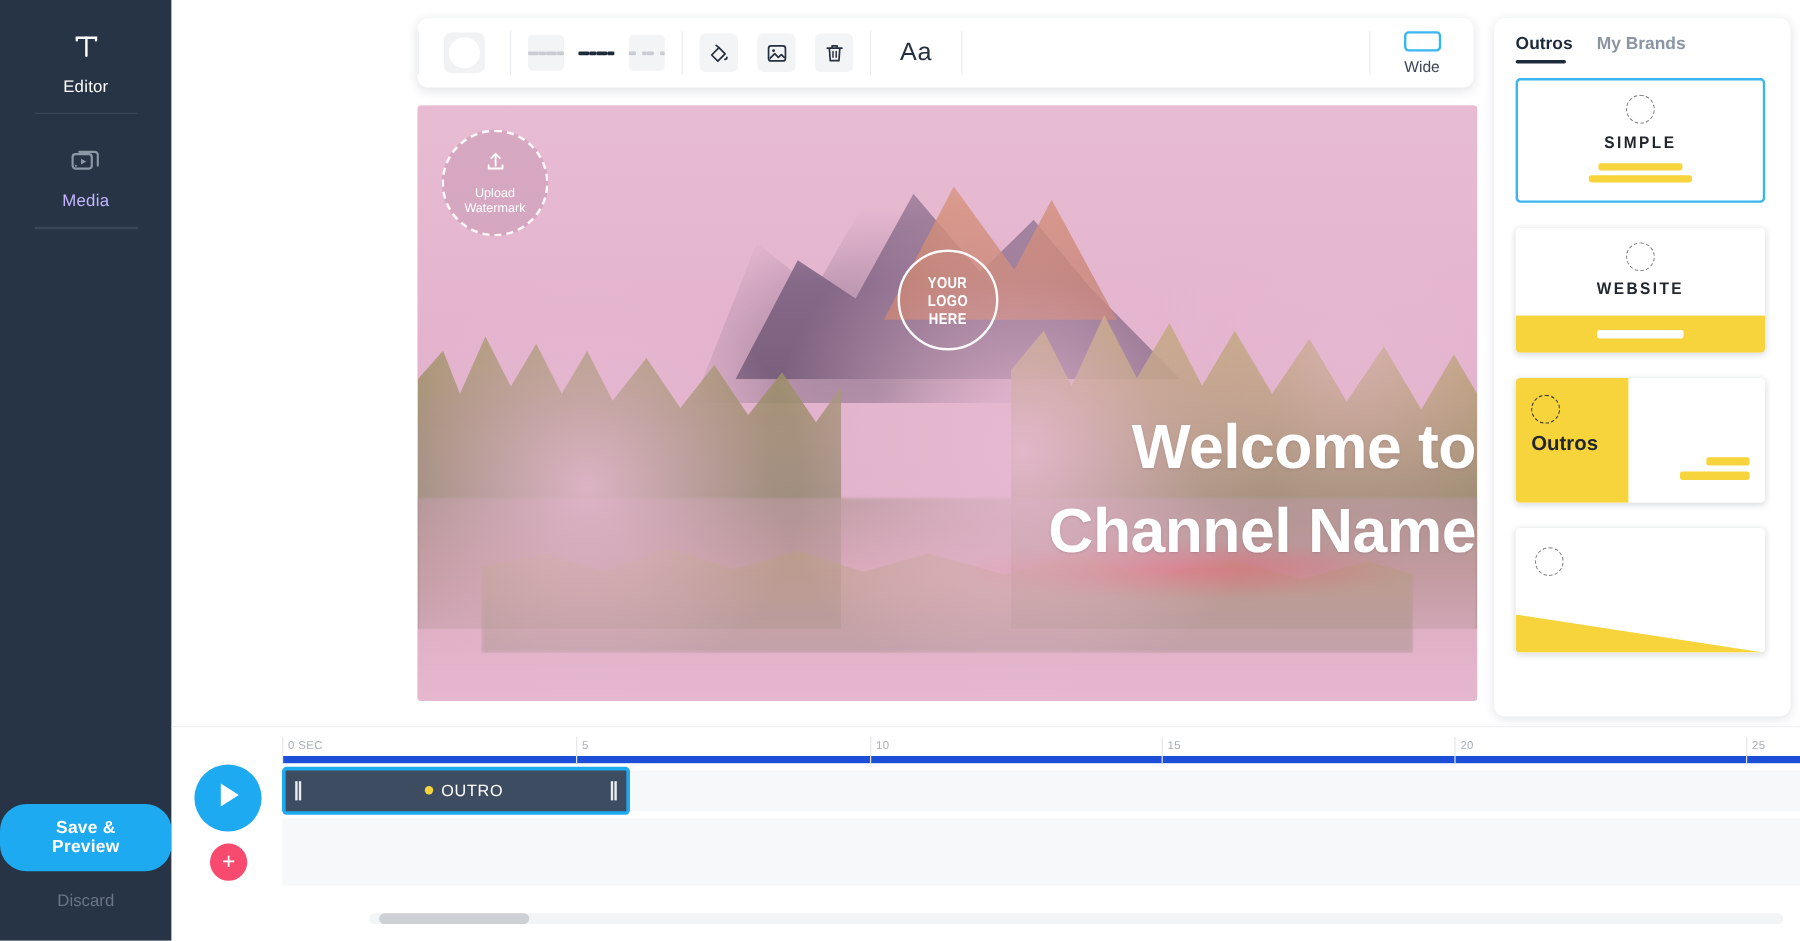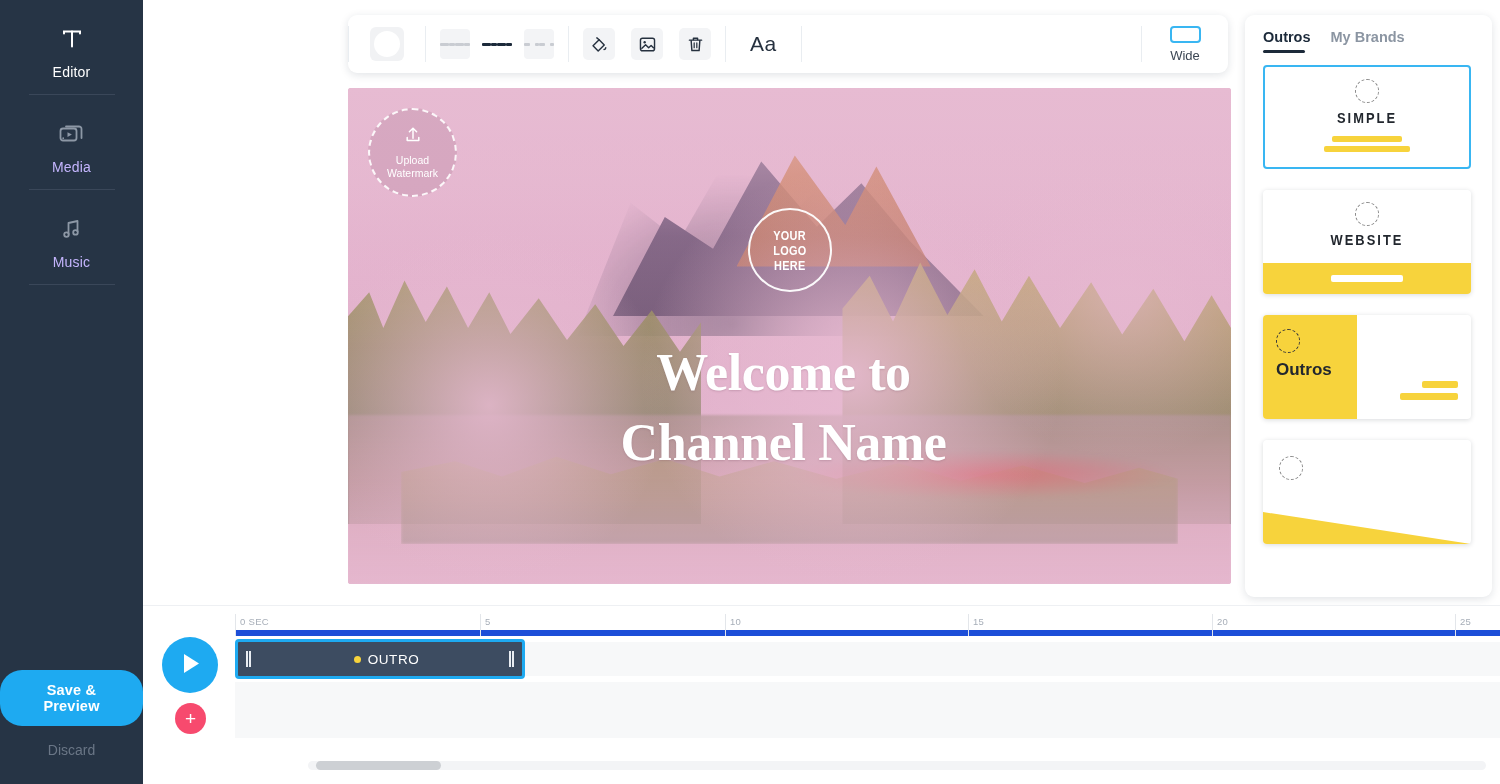--- a/index.html
+++ b/index.html
@@ -165,22 +165,22 @@
     border-radius:50%; display:flex; flex-direction:column;
     align-items:center; justify-content:center; cursor:pointer;
   }
   #logo-circle span{
     color:#fff; font-size:13px; font-weight:bold; line-height:15px;
     letter-spacing:.4px; font-family:"Liberation Sans Narrow","Liberation Sans",sans-serif;
     transform:scaleX(.84);
   }
 
   #headline{
-    position:absolute; left:0; right:12px; top:250px; text-align:center;
-    color:#fff; cursor:pointer;font-family:Liberation Serif, serif;
+    position:absolute; left:0; right:1px; top:250px; text-align:right;
+    color:#fff; cursor:pointer;
   }
   #headline div{
     font-size:52px; font-weight:bold; line-height:70px; letter-spacing:-.4px;
     text-shadow:0 1px 2px rgba(120,80,100,.25);
   }
 
   
   #right-panel{
     position:absolute; right:8px; top:15px; width:247px; height:582px;
     background:#fff; border-radius:9px;
@@ -313,30 +313,20 @@
         <path d="M8 5.5 H21 a2.5 2.5 0 0 1 2.5 2.5 v9" stroke="#8d98a6" stroke-width="1.8" stroke-linecap="round"></path>
         <path d="M9.5 11.2 l4.4 2.4 -4.4 2.4z" fill="#8d98a6"></path>
         <circle cx="5.2" cy="17.2" r="0.9" fill="#8d98a6"></circle>
       </svg>
     </div>
     <div class="rail-label">Media</div>
   </div>
 
   <div class="rail-div"></div>
 
-  <div class="rail-item">
-    <div class="rail-icon">
-      <svg width="26" height="26" viewBox="0 0 26 26" fill="none">
-        <path d="M9.5 18.5 V7 l9 -2 v11" stroke="#8d98a6" stroke-width="1.8" stroke-linejoin="round"></path>
-        <circle cx="7.5" cy="18.6" r="2.3" stroke="#8d98a6" stroke-width="1.8"></circle>
-        <circle cx="16.5" cy="16.4" r="2.3" stroke="#8d98a6" stroke-width="1.8"></circle>
-      </svg>
-    </div>
-    <div class="rail-label">Music</div>
-  </div>
 
   <div class="rail-div"></div>
 
   <div id="rail-bottom">
     <button id="save-preview">Save &amp; Preview</button>
     <div id="discard">Discard</div>
   </div>
 </div>
 
 <div id="stage">

